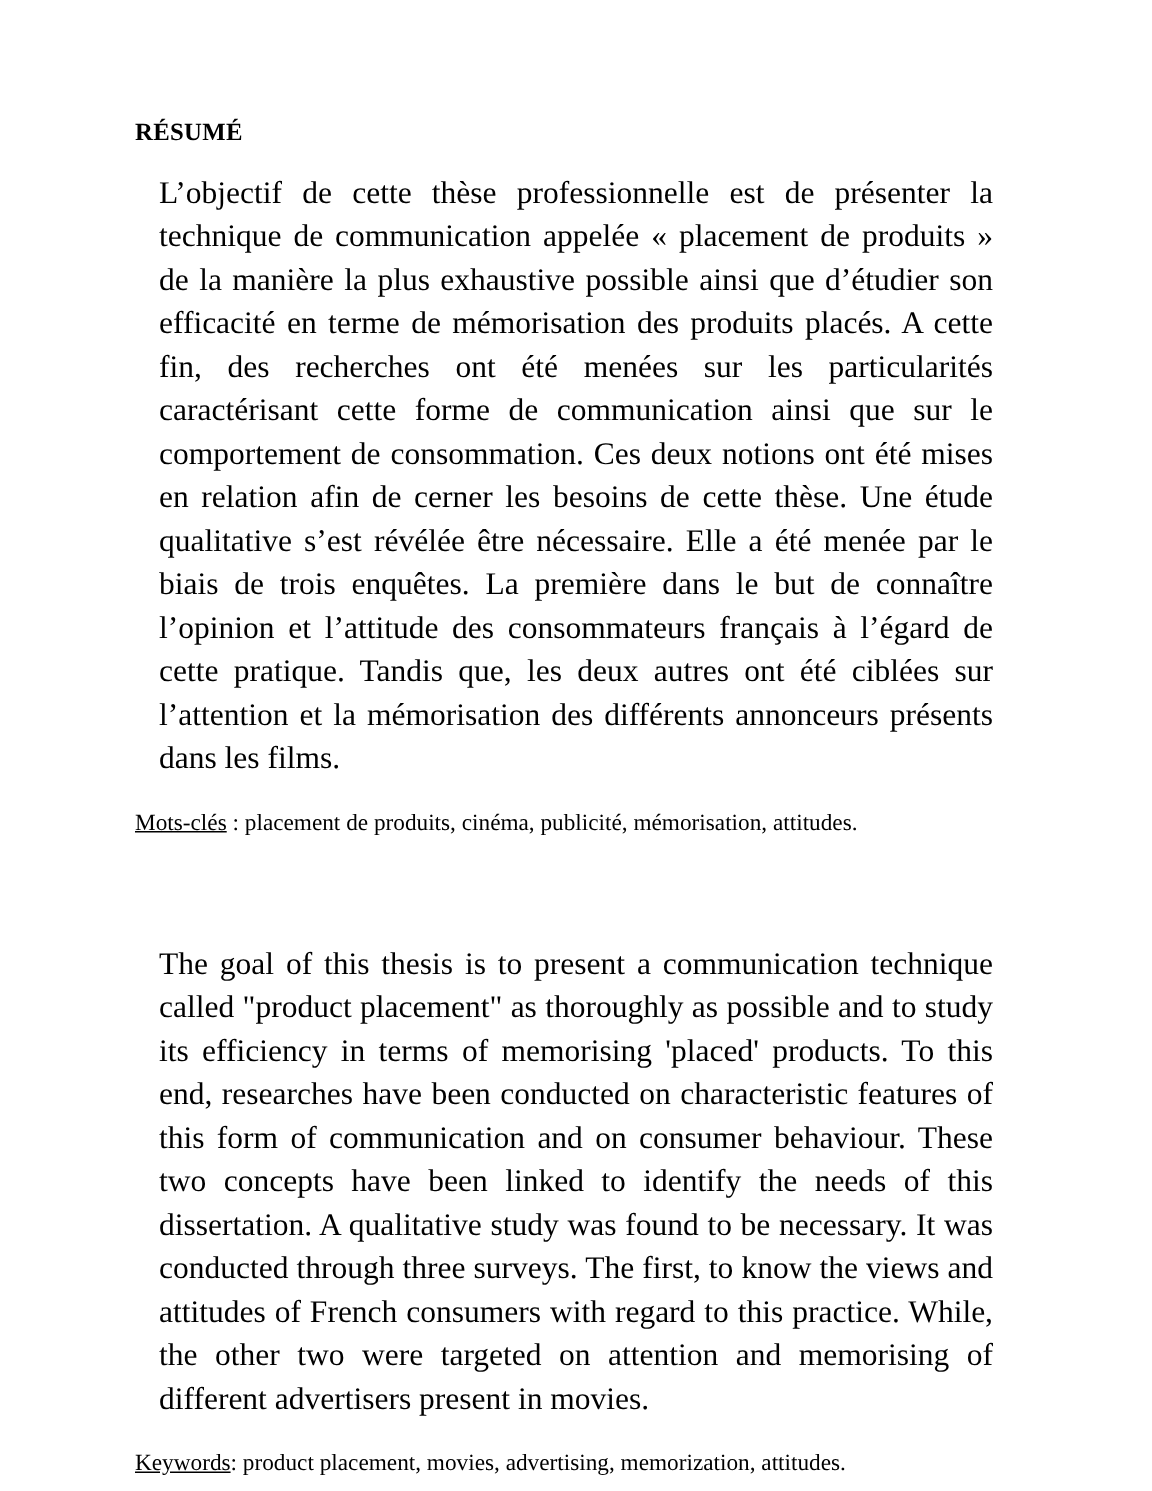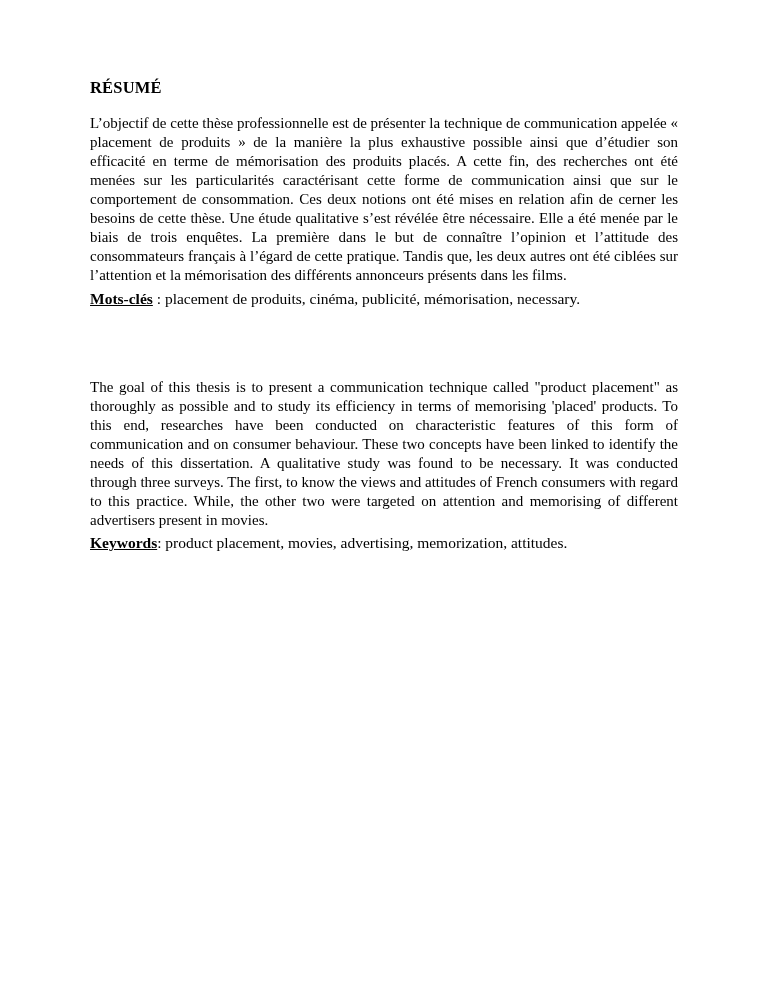--- a/index.html
+++ b/index.html
@@ -20,50 +20,49 @@
     height: 994px;
     padding: 78px 90px 0 90px;
   }
   .section-heading {
     font-size: 16.5px;
     font-weight: bold;
     margin: 0 0 16px 0;
     letter-spacing: 0.2px;
   }
   .body-text {
-    font-size: 15px;
-    line-height: 19px;
+    font-size: 21px;
+    line-height: 29px;
     text-align: justify;
-    margin: 0;
+    margin: 16px;
   }
   .keywords-line {
     font-size: 15.5px;
     line-height: 25.7px;
     margin: 1px 0 0 0;
   }
   .keywords-label {
     text-decoration: underline;
-    font-weight: bold;
   }
   .summary-section {
     margin-top: 66px;
   }
   .summary-keywords {
     margin-top: 0;
   }
 </style>
 </head>
 <body>
 
 <div class="page">
 
   <section>
     <h1 class="section-heading">RÉSUMÉ</h1>
     <p class="body-text">L’objectif de cette thèse professionnelle est de présenter la technique de communication appelée « placement de produits » de la manière la plus exhaustive possible ainsi que d’étudier son efficacité en terme de mémorisation des produits placés. A cette fin, des recherches ont été menées sur les particularités caractérisant cette forme de communication ainsi que sur le comportement de consommation. Ces deux notions ont été mises en relation afin de cerner les besoins de cette thèse. Une étude qualitative s’est révélée être nécessaire. Elle a été menée par le biais de trois enquêtes. La première dans le but de connaître l’opinion et l’attitude des consommateurs français à l’égard de cette pratique. Tandis que, les deux autres ont été ciblées sur l’attention et la mémorisation des différents annonceurs présents dans les films.</p>
-    <p class="keywords-line"><span class="keywords-label">Mots-clés</span><span> : placement de produits, cinéma, publicité, mémorisation, necessary.</span></p>
+    <p class="keywords-line"><span class="keywords-label">Mots-clés</span><span> : placement de produits, cinéma, publicité, mémorisation, attitudes.</span></p>
   </section>
 
   <section class="summary-section">
     <p class="body-text">The goal of this thesis is to present a communication technique called "product placement" as thoroughly as possible and to study its efficiency in terms of memorising 'placed' products. To this end, researches have been conducted on characteristic features of this form of communication and on consumer behaviour. These two concepts have been linked to identify the needs of this dissertation. A qualitative study was found to be necessary. It was conducted through three surveys. The first, to know the views and attitudes of French consumers with regard to this practice. While, the other two were targeted on attention and memorising of different advertisers present in movies.</p>
     <p class="keywords-line summary-keywords"><span class="keywords-label">Keywords</span><span>: product placement, movies, advertising, memorization, attitudes.</span></p>
   </section>
 
 </div>
 
 </body></html>

